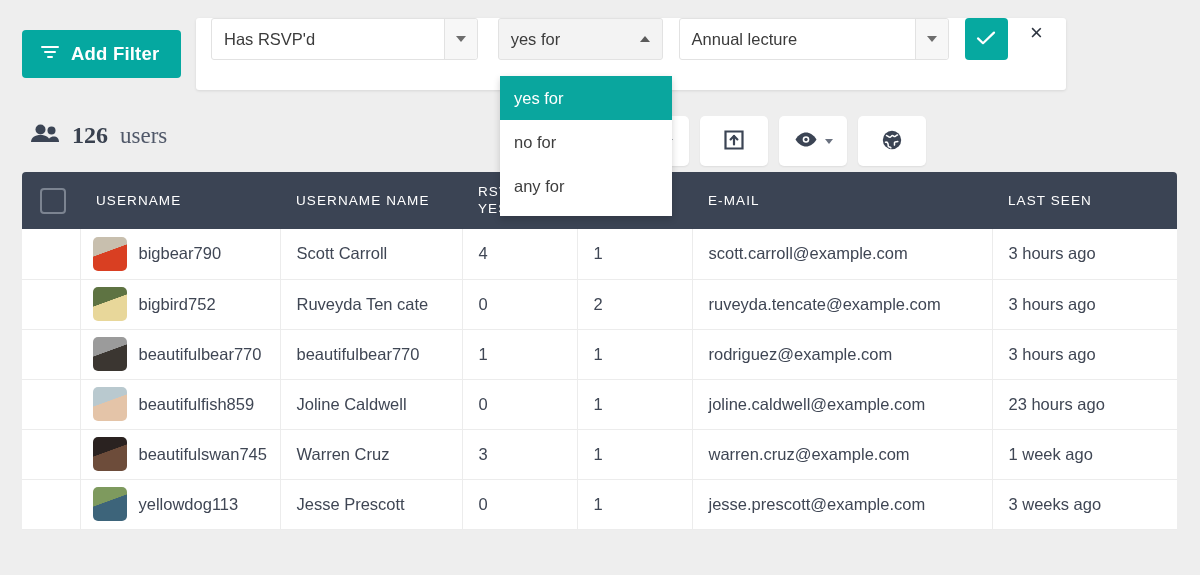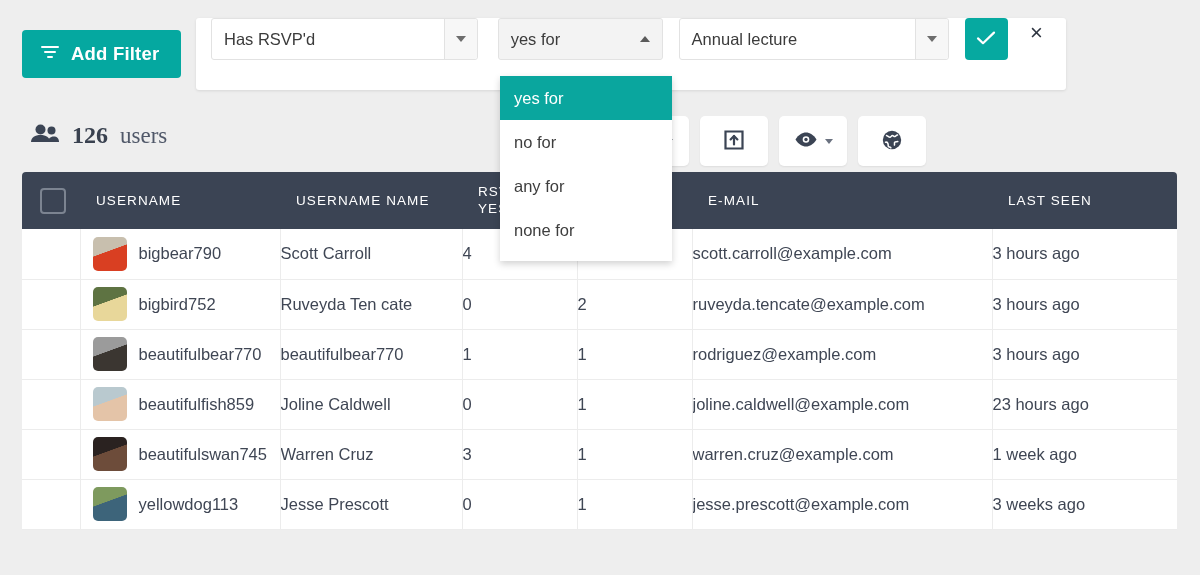--- a/index.html
+++ b/index.html
@@ -152,21 +152,21 @@
   .hdr-checkbox {
     width: 26px; height: 26px; border: 2px solid #7c8491;
     border-radius: 4px; background: transparent; display: block; cursor: pointer;
   }
 
   tbody td {
     background: #ffffff; height: 50px;
     border-bottom: 1px solid #ececec;
     border-right: 1px solid #ececec;
     font-size: 16.5px; color: #3f4654;
-    padding: 0 0; vertical-align: middle;
+    padding: 0 16px; vertical-align: middle;
     white-space: nowrap; overflow: hidden;
   }
   tbody td:last-child { border-right: none; }
   tbody tr td.cell-user { padding-left: 12px; }
 
   .user-cell { display: flex; align-items: center; gap: 12px; }
   .avatar {
     width: 34px; height: 34px; border-radius: 5px; flex: none;
     background-size: cover; background-position: center top;
   }
@@ -230,21 +230,20 @@
 
       <button class="remove-btn">
         <span>×</span>
       </button>
     </div>
 
     <div class="dropdown-menu">
       <div class="dropdown-item selected">yes for</div>
       <div class="dropdown-item">no for</div>
       <div class="dropdown-item">any for</div>
-      <div class="dropdown-item">none for</div>
     </div>
   </div>
 
   <div class="count-row">
     <div class="count-left">
       <span>
         <svg width="30" height="22" viewBox="0 0 30 22">
           <circle cx="10.5" cy="6.5" r="5" fill="#3b4454"></circle>
           <circle cx="21.5" cy="7.5" r="4" fill="#3b4454"></circle>
           <path d="M1 19c0-4.4 4.2-7 9.5-7s9.5 2.6 9.5 7z" fill="#3b4454"></path>

